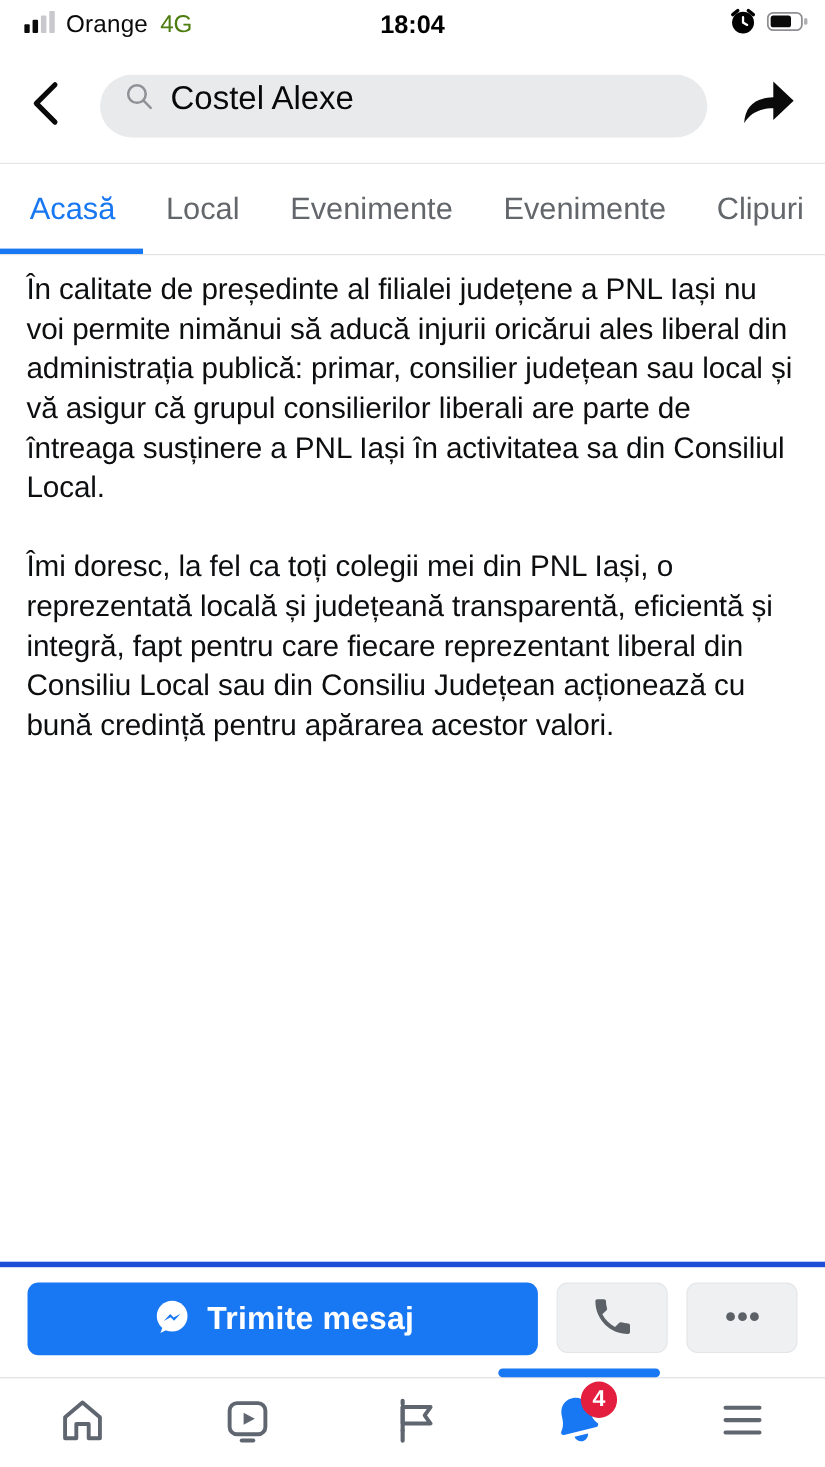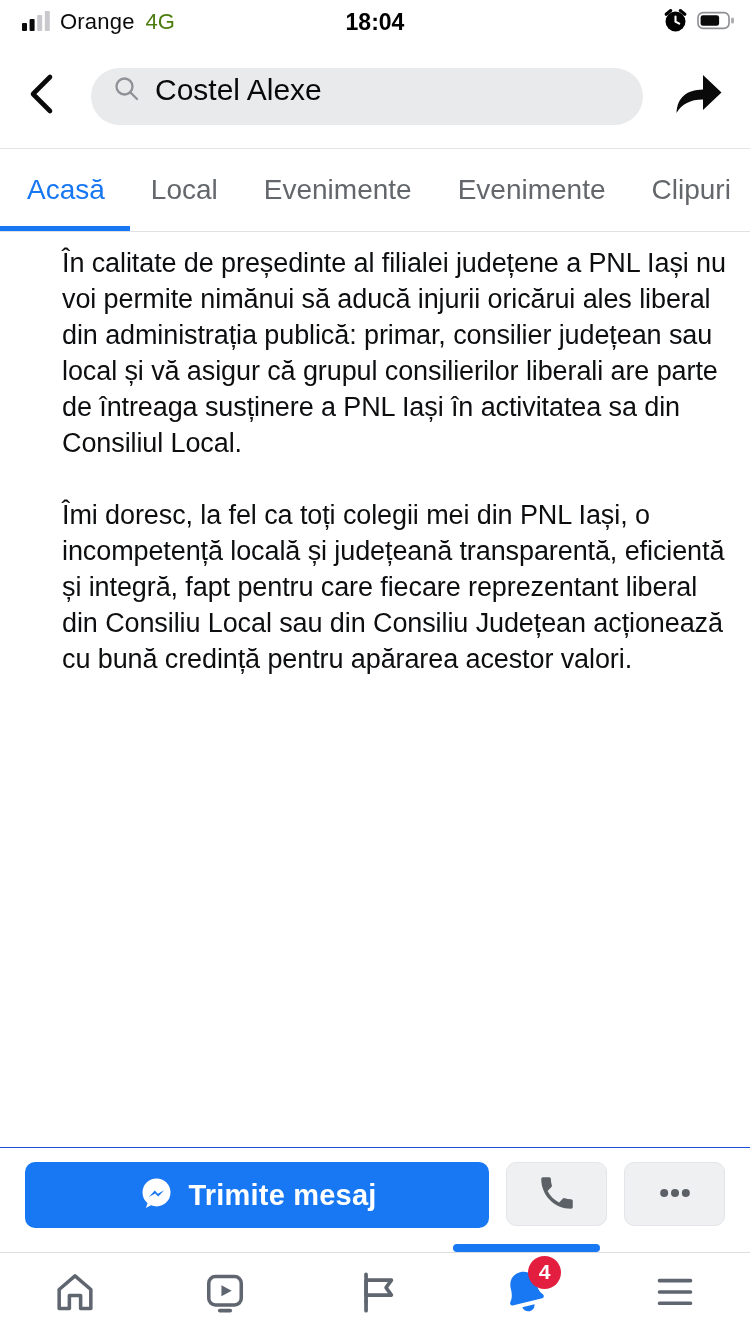--- a/index.html
+++ b/index.html
@@ -34,25 +34,25 @@
     border-top:1px solid #E2E3E6; border-bottom:1px solid #DFE1E4;
     display:flex; align-items:center; padding-left:27px; column-gap:46px;
     white-space:nowrap; overflow:hidden;
   }
   .tab { font-size:28px; font-weight:500; color:#63676B; }
   .tab.active { color:#1877F2;text-align:center; }
   .tab-indicator { position:absolute; left:0; bottom:0; width:130px; height:5px; background:#1877F2; }
 
   
   .content { flex:1 1 auto; overflow:hidden; padding:13px 24px 0; }
-  .content p { font-size:27px; line-height:36px; color:#0d0e10; margin-bottom:36px; letter-spacing:-.1px;margin-left:38px; }
+  .content p { font-size:27px; line-height:36px; color:#0d0e10; margin-bottom:36px; letter-spacing:-.1px; }
 
   
   .action-bar {
-    height:105px; flex:0 0 105px; border-top:1px solid #1d4ed8; background:#fff;
+    height:105px; flex:0 0 105px; border-top:5px solid #1d4ed8; background:#fff;
     display:flex; align-items:flex-start; gap:17px; padding:14px 25px 0;
   }
   .msg-btn {
     flex:1; height:66px; background:#1877F2; border:none; border-radius:10px;
     display:flex; align-items:center; justify-content:center; gap:14px; cursor:pointer;
   }
   .msg-label { color:#fff; font-size:29px; font-weight:700; letter-spacing:.2px; }
   .sq-btn {
     flex:0 0 101px; height:64px; background:#EFF0F2; border:1px solid #E4E5E8; border-radius:10px;
     display:flex; align-items:center; justify-content:center; cursor:pointer;
@@ -139,21 +139,21 @@
     <span class="tab active">Acasă</span>
     <span class="tab">Local</span>
     <span class="tab">Evenimente</span>
     <span class="tab">Evenimente</span>
     <span class="tab">Clipuri</span>
     <span class="tab-indicator"></span>
   </div>
 
   <div class="content">
     <p>În calitate de președinte al filialei județene a PNL Iași nu voi permite nimănui să aducă injurii oricărui ales liberal din administrația publică: primar, consilier județean sau local și vă asigur că grupul consilierilor liberali are parte de întreaga susținere a PNL Iași în activitatea sa din Consiliul Local.</p>
-    <p>Îmi doresc, la fel ca toți colegii mei din PNL Iași, o incompetență locală și județeană transparentă, eficientă și integră, fapt pentru care fiecare reprezentant liberal din Consiliu Local sau din Consiliu Județean acționează cu bună credință pentru apărarea acestor valori.</p>
+    <p>Îmi doresc, la fel ca toți colegii mei din PNL Iași, o reprezentată locală și județeană transparentă, eficientă și integră, fapt pentru care fiecare reprezentant liberal din Consiliu Local sau din Consiliu Județean acționează cu bună credință pentru apărarea acestor valori.</p>
   </div>
 
   <div class="action-bar">
     <button class="msg-btn">
       <span>
         <svg width="37" height="37" viewBox="0 0 36 36">
           <circle cx="18" cy="17" r="13.6" fill="#fff"></circle>
           <path d="M9.5 27 L7.6 32 L13 29.2 Z" fill="#fff"></path>
           <path d="M10.6 21.4 L16.3 15.2 L19.3 18.2 L25.4 14.8 L19.7 21 L16.7 18 Z" fill="#1877F2"></path>
         </svg>

